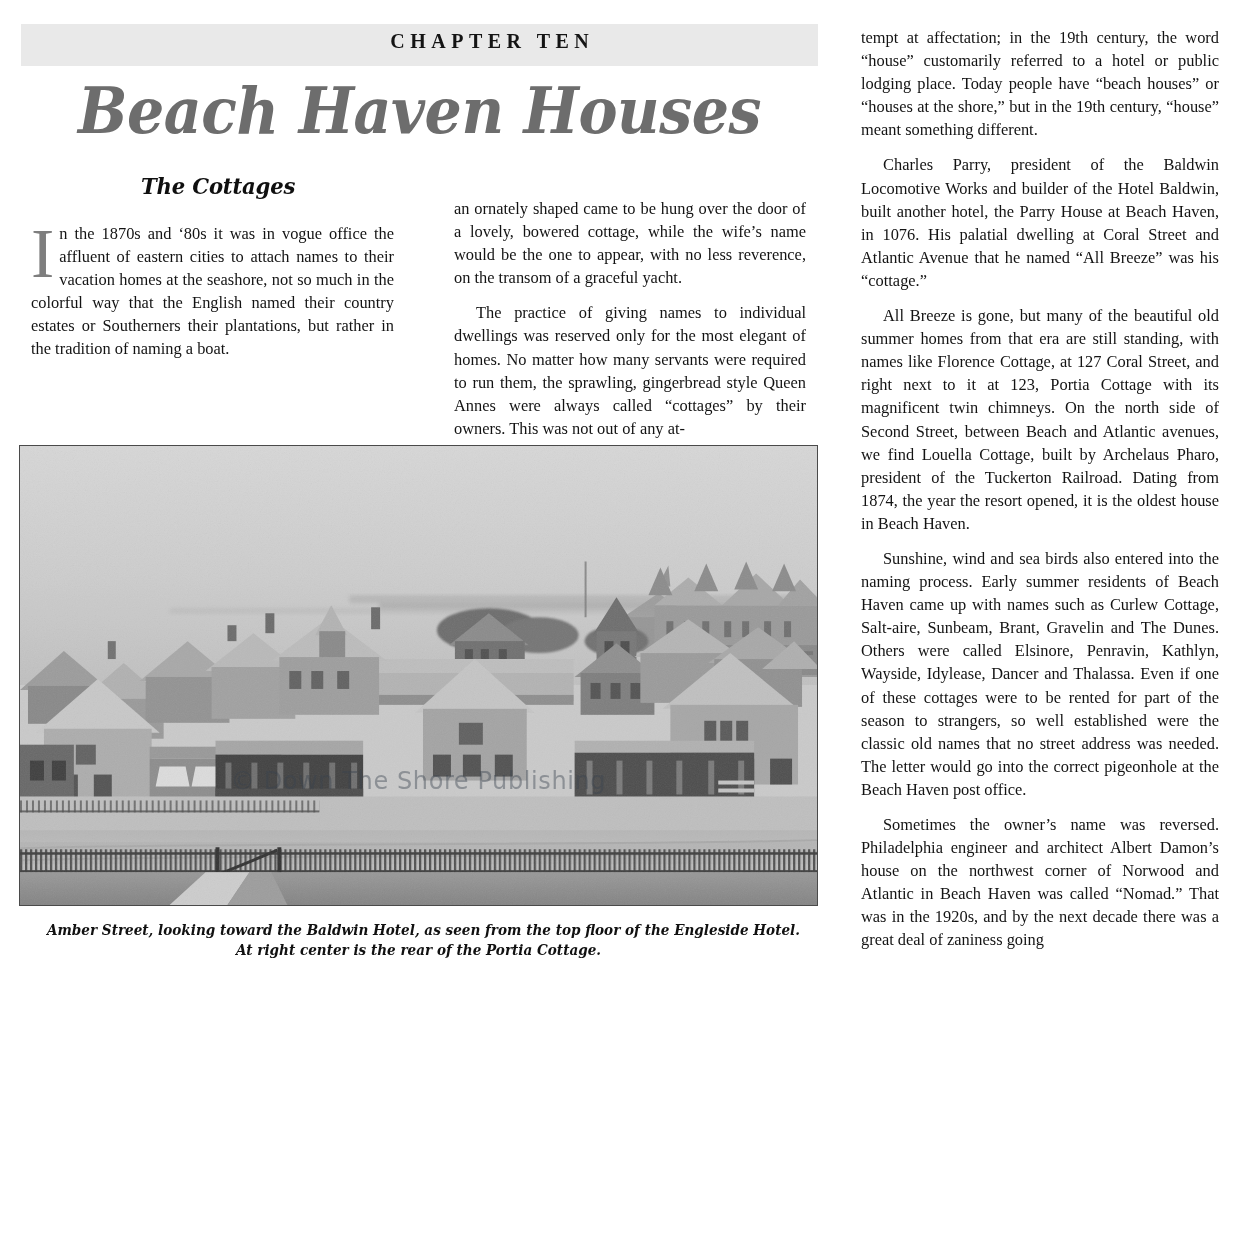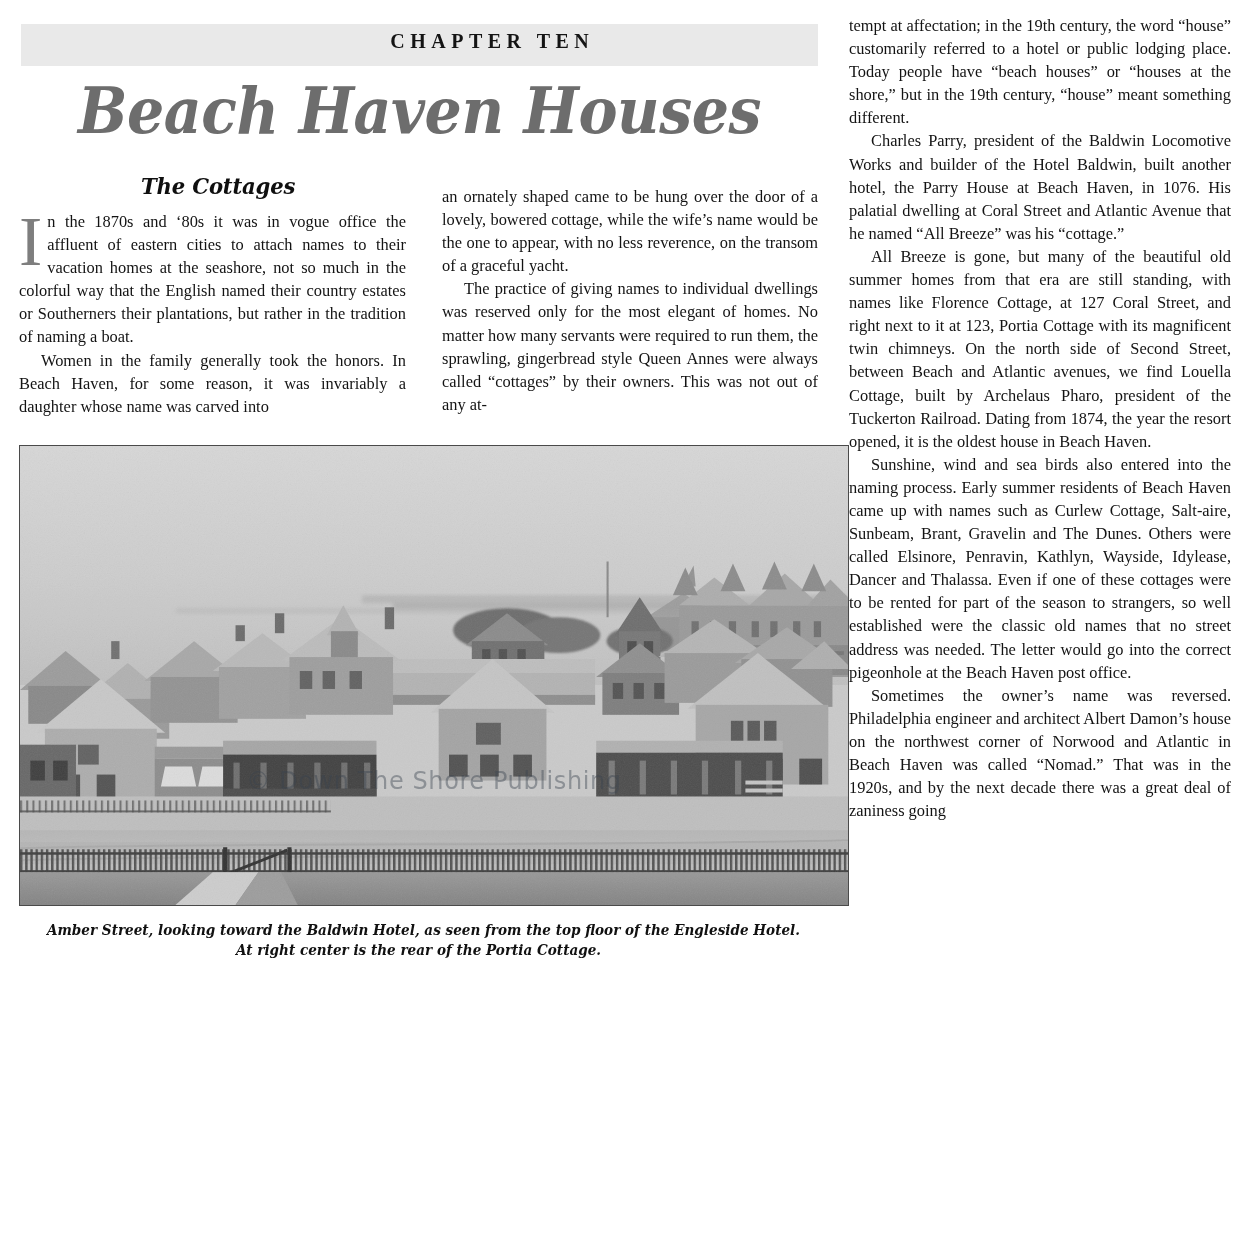--- a/index.html
+++ b/index.html
@@ -69,21 +69,21 @@
   .col {
     position: absolute;
     font-size: 16.4px;
     line-height: 23.1px;
     text-align: justify;
     text-justify: inter-word;
     hyphens: none;
     color: #131313;
   }
   .col p {
-    margin: 0;
+    margin: 12px;
     text-indent: 22px;
   }
   .col p.first {
     text-indent: 0;
   }
 
   #col-1 { left: 19px;  top: 210px; width: 387px; }
   #col-2 { left: 442px; top: 185px; width: 376px; }
   #col-3 { left: 849px; top: 14px;  width: 382px; }
 
@@ -113,21 +113,20 @@
     margin-top: 1px;
   }
 
   
   .figure {
     position: absolute;
     left: 19px;
     top: 445px;
     width: 799px;
     height: 461px;
-    padding-left: 31px;
   }
   .photo {
     position: absolute;
     inset: 0;
     overflow: hidden;
     border: 1px solid #4a4a4a;
     box-sizing: border-box;
     background: #cfcfcf;
   }
   .photo svg { display: block; width: 100%; height: 100%; }
@@ -177,21 +176,20 @@
   <div class="chapter-band"></div>
   <div class="chapter-label">CHAPTER TEN</div>
   <div class="chapter-title">Beach Haven Houses</div>
 
   <div class="subhead">The Cottages</div>
 
   <div class="col" id="col-1">
     <p class="first">
       <span class="dropcap">I</span><span>n the 1870s and ‘80s it was in vogue office the affluent of eastern cities to attach names to their vacation homes at the seashore, not so much in the colorful way that the English named their country estates or Southerners their plantations, but rather in the tradition of naming a boat.</span>
     </p>
-    <p><span>Women in the family generally took the honors. In Beach Haven, for some reason, it was invariably a daughter whose name was carved into</span></p>
   </div>
 
   <div class="col" id="col-2">
     <p class="first"><span>an ornately shaped came to be hung over the door of a lovely, bowered cottage, while the wife’s name would be the one to appear, with no less reverence, on the transom of a graceful yacht.</span></p>
     <p><span>The practice of giving names to individual dwellings was reserved only for the most elegant of homes. No matter how many servants were required to run them, the sprawling, gingerbread style Queen Annes were always called “cottages” by their owners. This was not out of any at-</span></p>
   </div>
 
   <div class="col" id="col-3">
     <p class="first"><span>tempt at affectation; in the 19th century, the word “house” customarily referred to a hotel or public lodging place. Today people have “beach houses” or “houses at the shore,” but in the 19th century, “house” meant something different.</span></p>
     <p><span>Charles Parry, president of the Baldwin Locomotive Works and builder of the Hotel Baldwin, built another hotel, the Parry House at Beach Haven, in 1076. His palatial dwelling at Coral Street and Atlantic Avenue that he named “All Breeze” was his “cottage.”</span></p>

